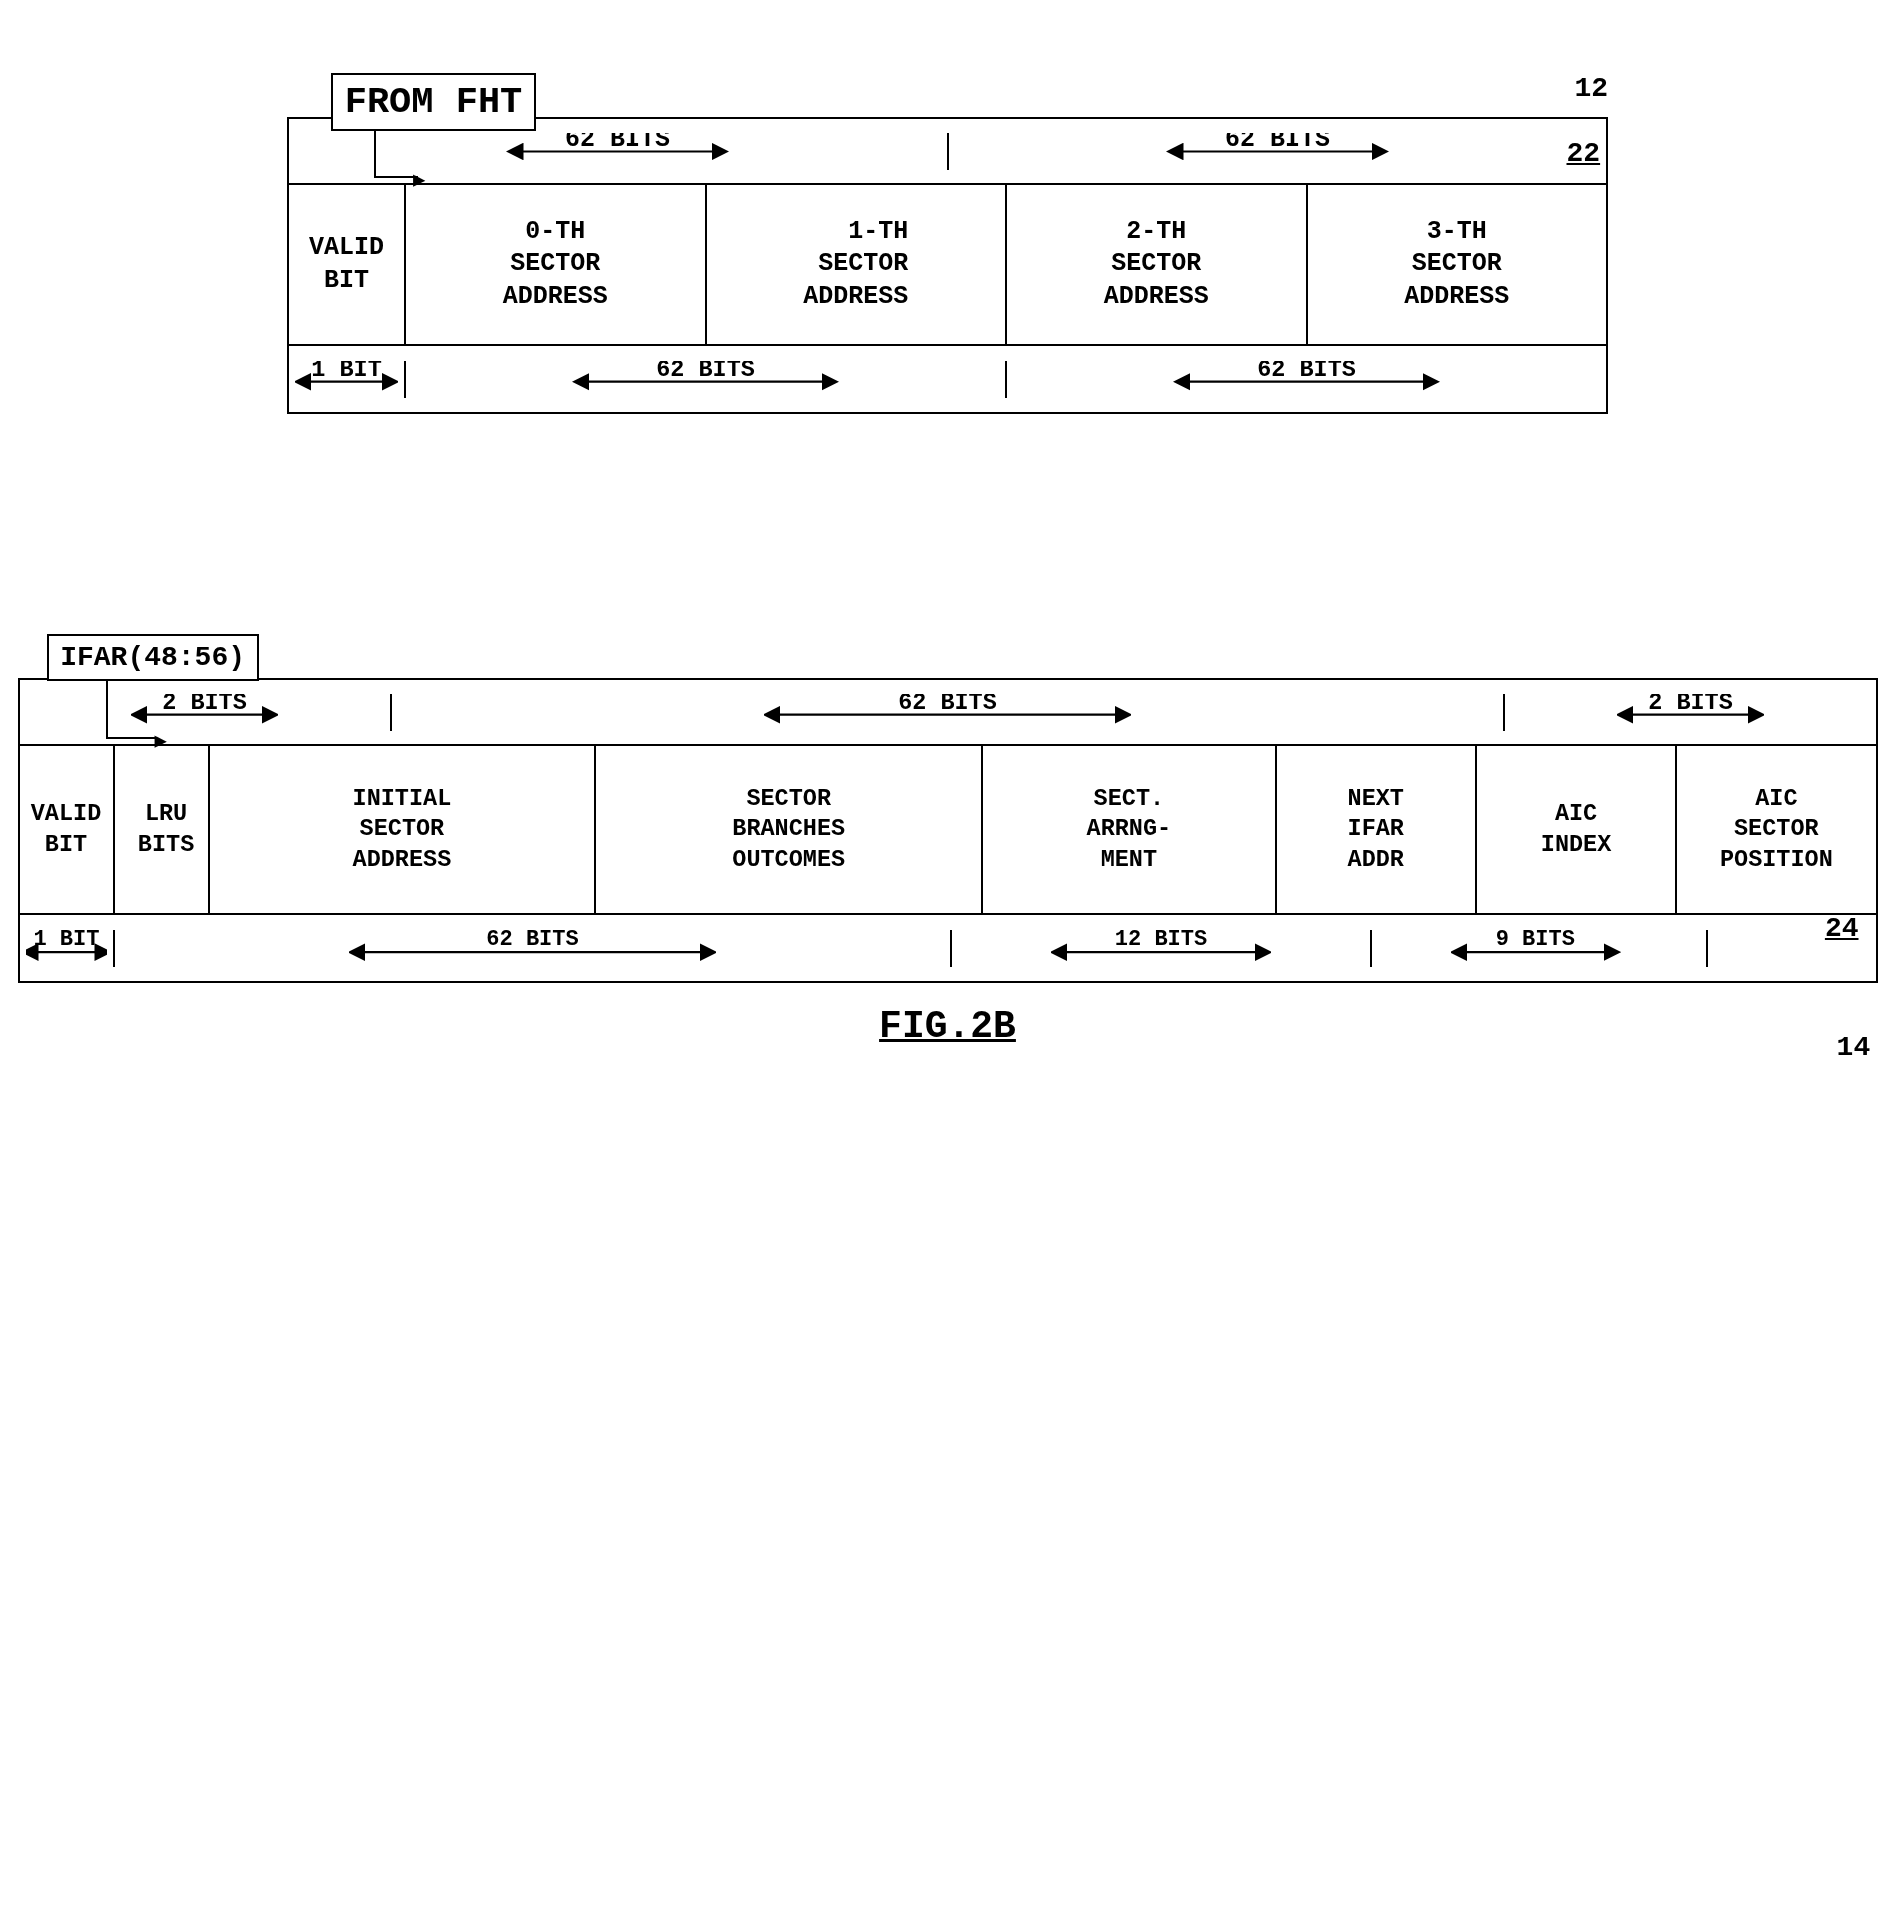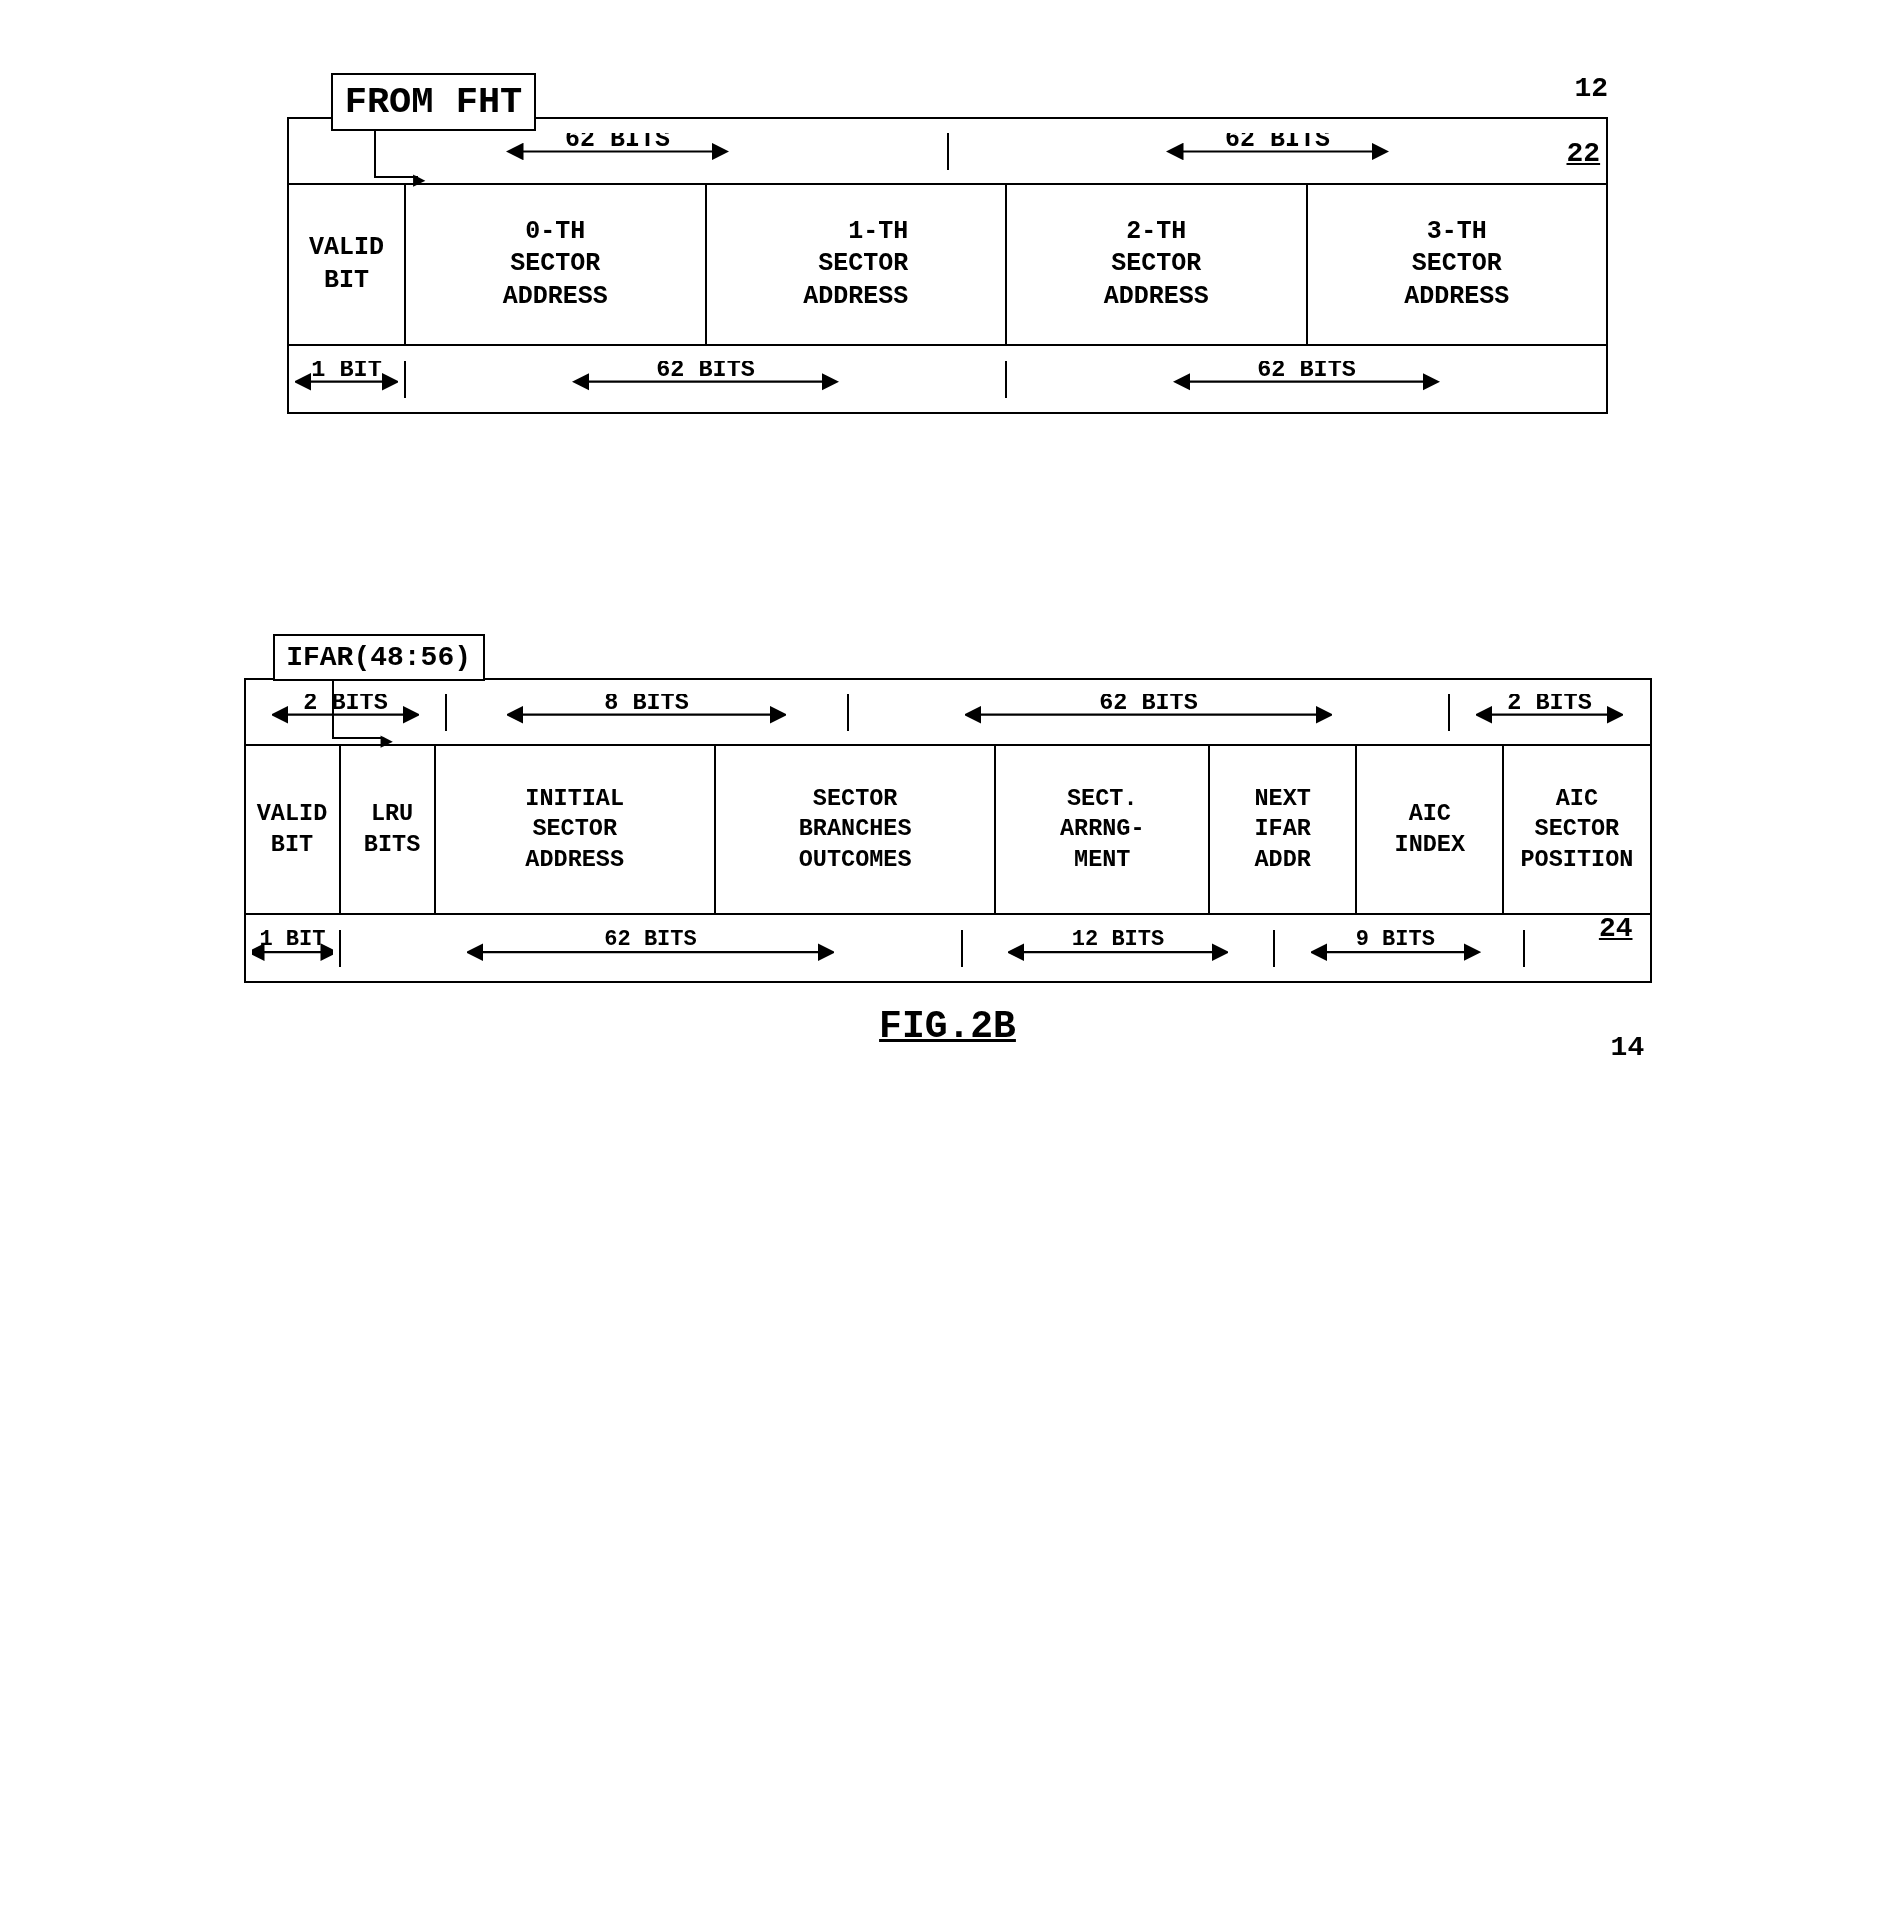--- a/index.html
+++ b/index.html
@@ -159,21 +159,21 @@
     }
 
     
     .spacer {
       height: 161px;
     }
 
     
     .fig2b-container {
       position: relative;
-      width: 1408px;
+      width: 1860px;
       margin-bottom: 44px;
     }
 
     .ifar-label {
       position: absolute;
       top: 0;
       left: 29px;
       border: 2.2px solid #000;
       padding: 5.9px 11.7px;
       font-size: 28px;
@@ -414,34 +414,20 @@
                 </marker>
               <marker id="t1b" markerWidth="8" markerHeight="8" refX="4" refY="4" orient="auto-start-reverse">
                   <path d="M0,0 L8,4 L0,8 Z" fill="#000"></path>
                 </marker>
             </defs>
             <line x1="10" y1="28" x2="190" y2="28" stroke="#000" stroke-width="3" marker-start="url(#t1a)" marker-end="url(#t1b)"></line>
             <text x="100" y="20" text-anchor="middle" font-size="32" font-weight="bold" font-family="Courier New">2 BITS</text>
           </svg>
         </div>
 
-        <div class="a2b-cell" style="flex:2;">
-          <svg width="279" height="37" viewBox="0 0 380 50" style="font-size:34px">
-            <defs>
-              <marker id="t2a" markerWidth="8" markerHeight="8" refX="4" refY="4" orient="auto">
-                  <path d="M8,0 L0,4 L8,8 Z" fill="#000"></path>
-                </marker>
-              <marker id="t2b" markerWidth="8" markerHeight="8" refX="4" refY="4" orient="auto-start-reverse">
-                  <path d="M0,0 L8,4 L0,8 Z" fill="#000"></path>
-                </marker>
-            </defs>
-            <line x1="10" y1="28" x2="370" y2="28" stroke="#000" stroke-width="3" marker-start="url(#t2a)" marker-end="url(#t2b)"></line>
-            <text x="190" y="20" text-anchor="middle" font-size="32" font-weight="bold" font-family="Courier New">8 BITS</text>
-          </svg>
-        </div>
 
         <div class="a2b-cell" style="flex:3;">
           <svg width="367" height="37" viewBox="0 0 500 50" style="font-size:34px">
             <defs>
               <marker id="t3a" markerWidth="8" markerHeight="8" refX="4" refY="4" orient="auto">
                   <path d="M8,0 L0,4 L8,8 Z" fill="#000"></path>
                 </marker>
               <marker id="t3b" markerWidth="8" markerHeight="8" refX="4" refY="4" orient="auto-start-reverse">
                   <path d="M0,0 L8,4 L0,8 Z" fill="#000"></path>
                 </marker>

